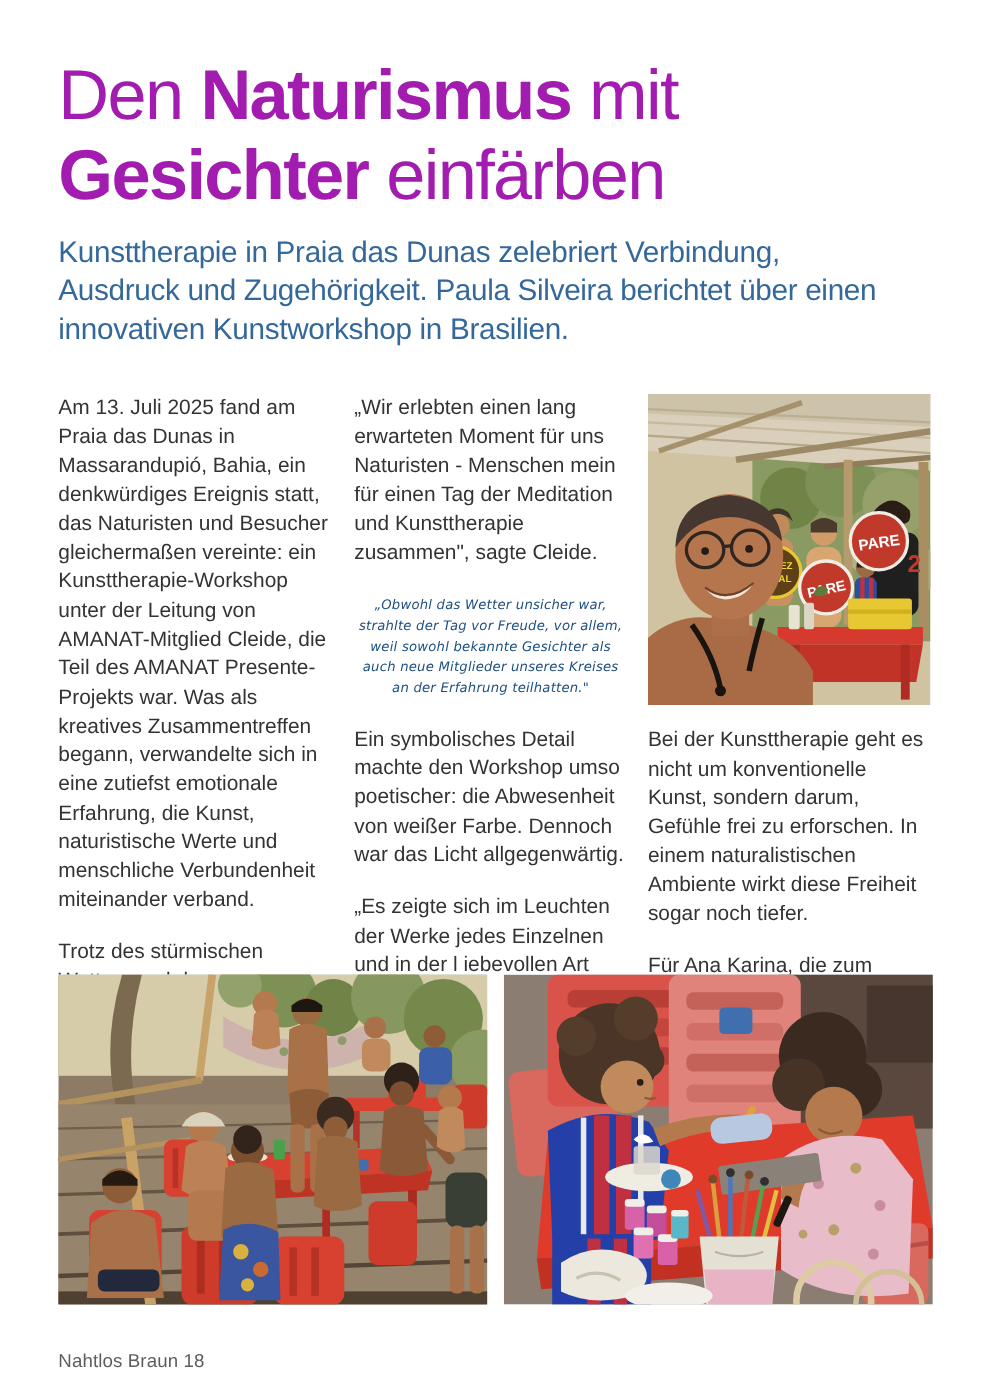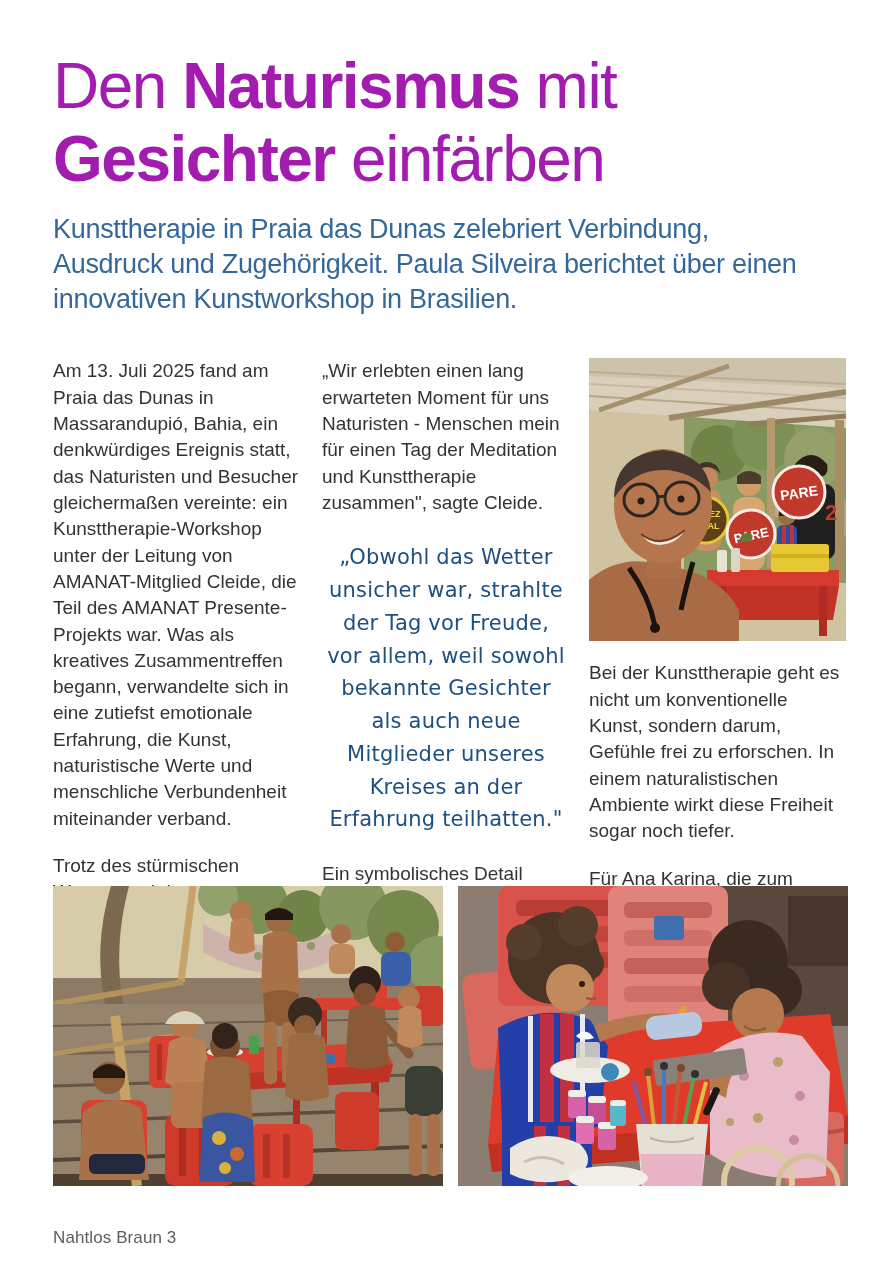--- a/index.html
+++ b/index.html
@@ -44,21 +44,22 @@
   }
   .col p {
     margin: 0 0 21px 0;
     font-size: 19px;
     line-height: 1.385;
     color: #333333;
   }
   .quote {
     margin: 25px 2px 25px 2px;
     font-family: "DejaVu Sans", sans-serif;
-    font-size: 21px;
+    font-style: italic;
+    font-size: 12px;
     line-height: 1.56;
     text-align: center;
     color: #1d4f80;
     letter-spacing: 0.2px;
   }
   .photo-card { display: block; line-height: 0; }
   .col3-photo { margin-bottom: 19px; }
   .photo-card svg { display: block; }
 
   
@@ -439,15 +440,15 @@
           <path d="M66 276 q20 -10 40 2" stroke="#c8c2b2" stroke-width="3" fill="none"></path>
           <ellipse cx="150" cy="292" rx="40" ry="12" fill="#f2efe8"></ellipse>
 
           <circle cx="300" cy="296" r="34" fill="none" stroke="#ddcba4" stroke-width="6"></circle>
           <circle cx="350" cy="300" r="30" fill="none" stroke="#d4c098" stroke-width="5"></circle>
         </g>
       </svg>
     </div>
   </div>
 
-  <div class="footer">Nahtlos Braun 3</div>
+  <div class="footer">Nahtlos Braun 18</div>
 
 </div>
 
 </body></html>

